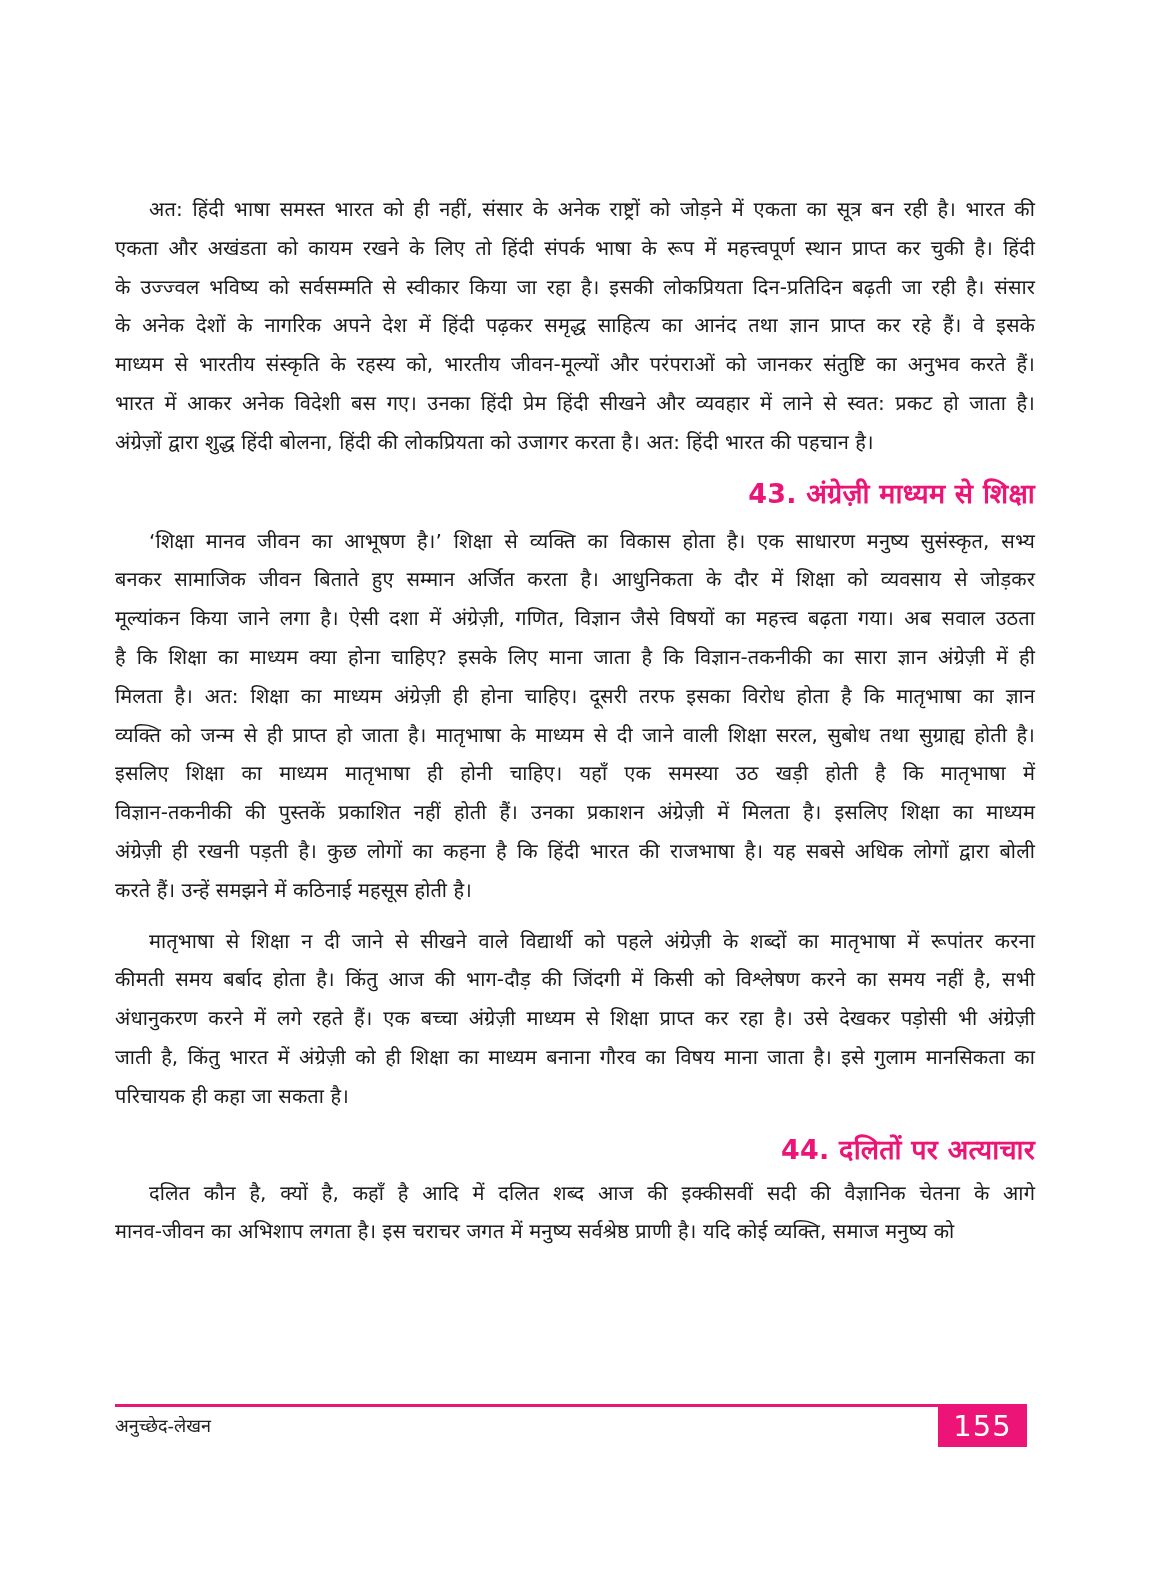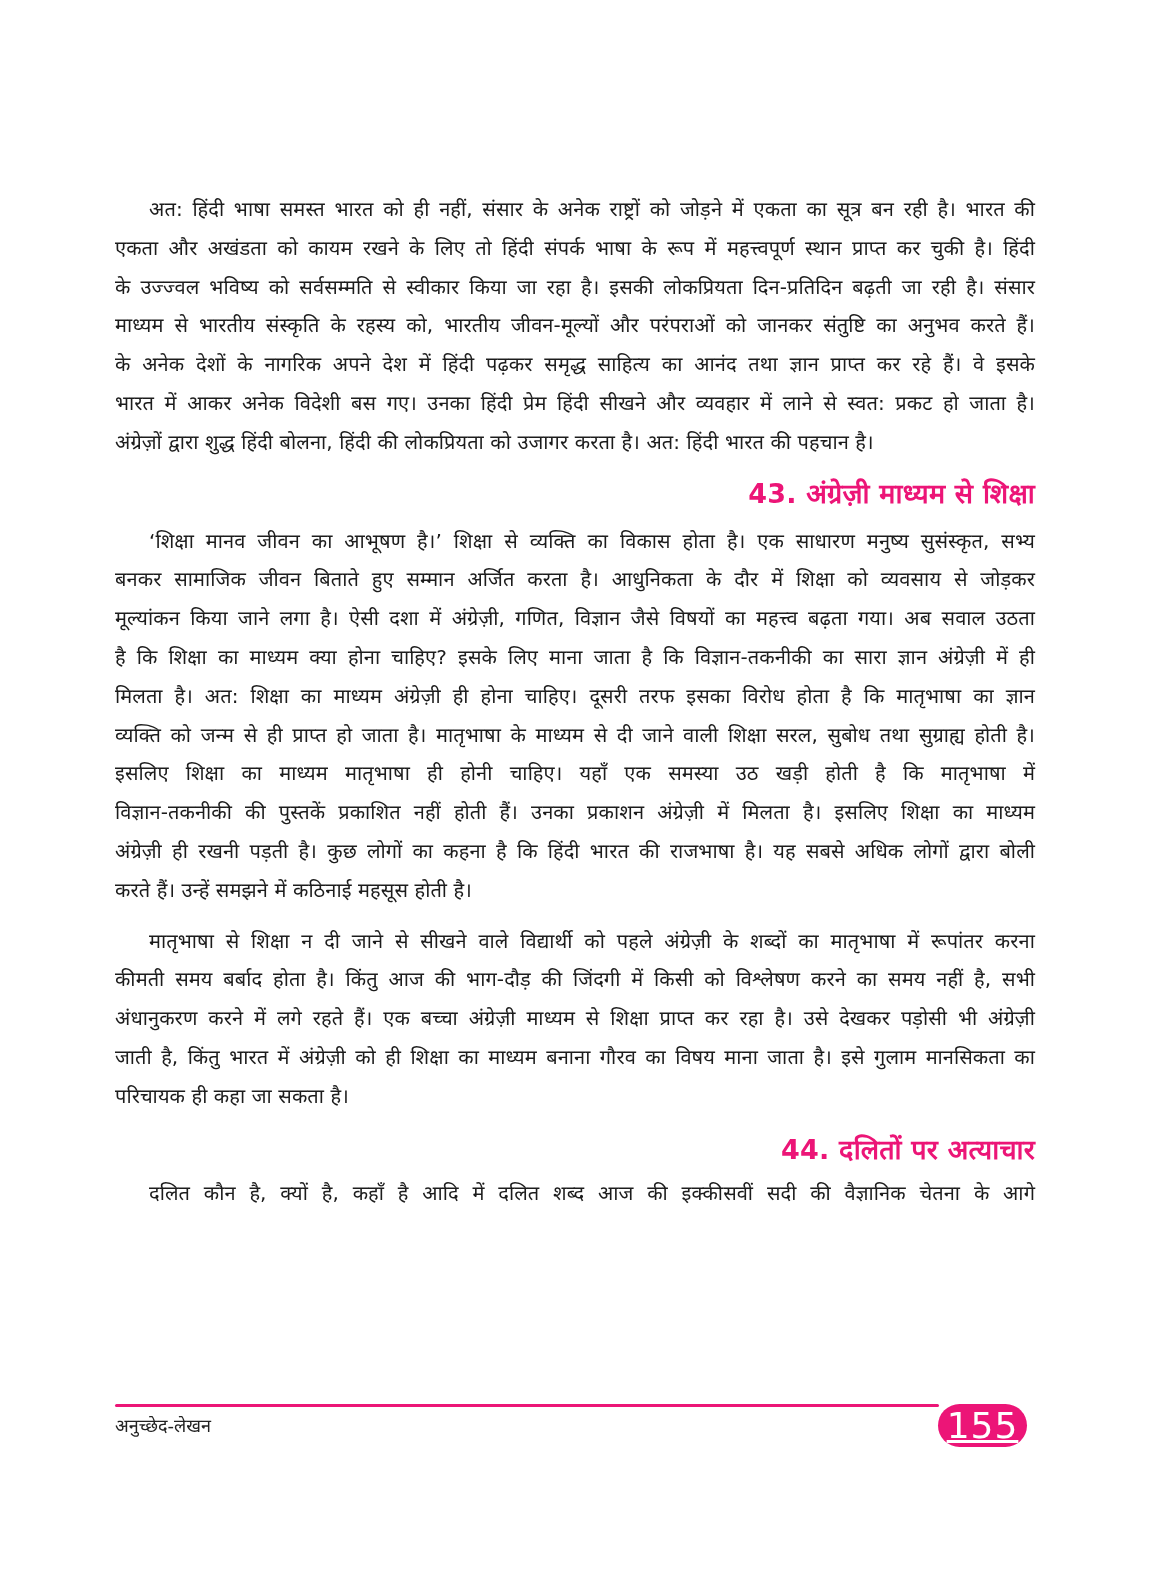--- a/index.html
+++ b/index.html
@@ -1,19 +1,19 @@
 <!DOCTYPE html>
 <html lang="hi" style="--accent: #EC1577; --text: #1C1C1C;"><head>
 <meta charset="utf-8">
 <style>
   :root{
     --accent:#EC1577;
     --text:#1C1C1C;
   }
-  *{margin:0;padding:0;box-sizing:border-box;border-radius:30px;}
+  *{margin:0;padding:0;box-sizing:border-box;}
   html,body{background:#ffffff;}
   body{
     font-family:"DejaVu Sans", sans-serif;
     color:var(--text);
   }
   .page{
     position:relative;
     width:1152px;
     height:1584px;
     background:#ffffff;
@@ -74,38 +74,37 @@
     top:1402px;
     width:89px;
     height:43px;
     background:var(--accent);
     display:flex;
     align-items:center;
     justify-content:center;
   }
   .page-number{
     color:#ffffff;
-    font-size:36px;
+    font-size:29px;
     letter-spacing:1px;
-    text-decoration:underline;
   }
 </style>
 </head>
 <body>
 
 <div class="page">
 
   <main class="content">
 
     <div class="para">
         <div class="line indent">अत: हिंदी भाषा समस्त भारत को ही नहीं, संसार के अनेक राष्ट्रों को जोड़ने में एकता का सूत्र बन रही है। भारत की</div>
         <div class="line">एकता और अखंडता को कायम रखने के लिए तो हिंदी संपर्क भाषा के रूप में महत्त्वपूर्ण स्थान प्राप्त कर चुकी है। हिंदी</div>
         <div class="line">के उज्ज्वल भविष्य को सर्वसम्मति से स्वीकार किया जा रहा है। इसकी लोकप्रियता दिन-प्रतिदिन बढ़ती जा रही है। संसार</div>
+        <div class="line">के अनेक देशों के नागरिक अपने देश में हिंदी पढ़कर समृद्ध साहित्य का आनंद तथा ज्ञान प्राप्त कर रहे हैं। वे इसके</div>
         <div class="line">माध्यम से भारतीय संस्कृति के रहस्य को, भारतीय जीवन-मूल्यों और परंपराओं को जानकर संतुष्टि का अनुभव करते हैं।</div>
-        <div class="line">के अनेक देशों के नागरिक अपने देश में हिंदी पढ़कर समृद्ध साहित्य का आनंद तथा ज्ञान प्राप्त कर रहे हैं। वे इसके</div>
         <div class="line">भारत में आकर अनेक विदेशी बस गए। उनका हिंदी प्रेम हिंदी सीखने और व्यवहार में लाने से स्वत: प्रकट हो जाता है।</div>
         <div class="line last">अंग्रेज़ों द्वारा शुद्ध हिंदी बोलना, हिंदी की लोकप्रियता को उजागर करता है। अत: हिंदी भारत की पहचान है।</div>
       </div>
 
     <h2 class="section-heading heading-43">43. अंग्रेज़ी माध्यम से शिक्षा</h2>
 
     <div class="para">
         <div class="line indent">‘शिक्षा मानव जीवन का आभूषण है।’ शिक्षा से व्यक्ति का विकास होता है। एक साधारण मनुष्य सुसंस्कृत, सभ्य</div>
         <div class="line">बनकर सामाजिक जीवन बिताते हुए सम्मान अर्जित करता है। आधुनिकता के दौर में शिक्षा को व्यवसाय से जोड़कर</div>
         <div class="line">मूल्यांकन किया जाने लगा है। ऐसी दशा में अंग्रेज़ी, गणित, विज्ञान जैसे विषयों का महत्त्व बढ़ता गया। अब सवाल उठता</div>
@@ -123,20 +122,21 @@
         <div class="line">कीमती समय बर्बाद होता है। किंतु आज की भाग-दौड़ की जिंदगी में किसी को विश्लेषण करने का समय नहीं है, सभी</div>
         <div class="line">अंधानुकरण करने में लगे रहते हैं। एक बच्चा अंग्रेज़ी माध्यम से शिक्षा प्राप्त कर रहा है। उसे देखकर पड़ोसी भी अंग्रेज़ी</div>
         <div class="line">जाती है, किंतु भारत में अंग्रेज़ी को ही शिक्षा का माध्यम बनाना गौरव का विषय माना जाता है। इसे गुलाम मानसिकता का</div>
         <div class="line last">परिचायक ही कहा जा सकता है।</div>
       </div>
 
     <h2 class="section-heading heading-44">44. दलितों पर अत्याचार</h2>
 
     <div class="para">
         <div class="line indent">दलित कौन है, क्यों है, कहाँ है आदि में दलित शब्द आज की इक्कीसवीं सदी की वैज्ञानिक चेतना के आगे</div>
+        <div class="line last">मानव-जीवन का अभिशाप लगता है। इस चराचर जगत में मनुष्य सर्वश्रेष्ठ प्राणी है। यदि कोई व्यक्ति, समाज मनुष्य को</div>
       </div>
 
   </main>
 
   <div class="footer">
     <div class="footer-rule"></div>
     <div class="footer-label">अनुच्छेद-लेखन</div>
     <div class="page-number-box">
       <span class="page-number">155</span>
     </div>

